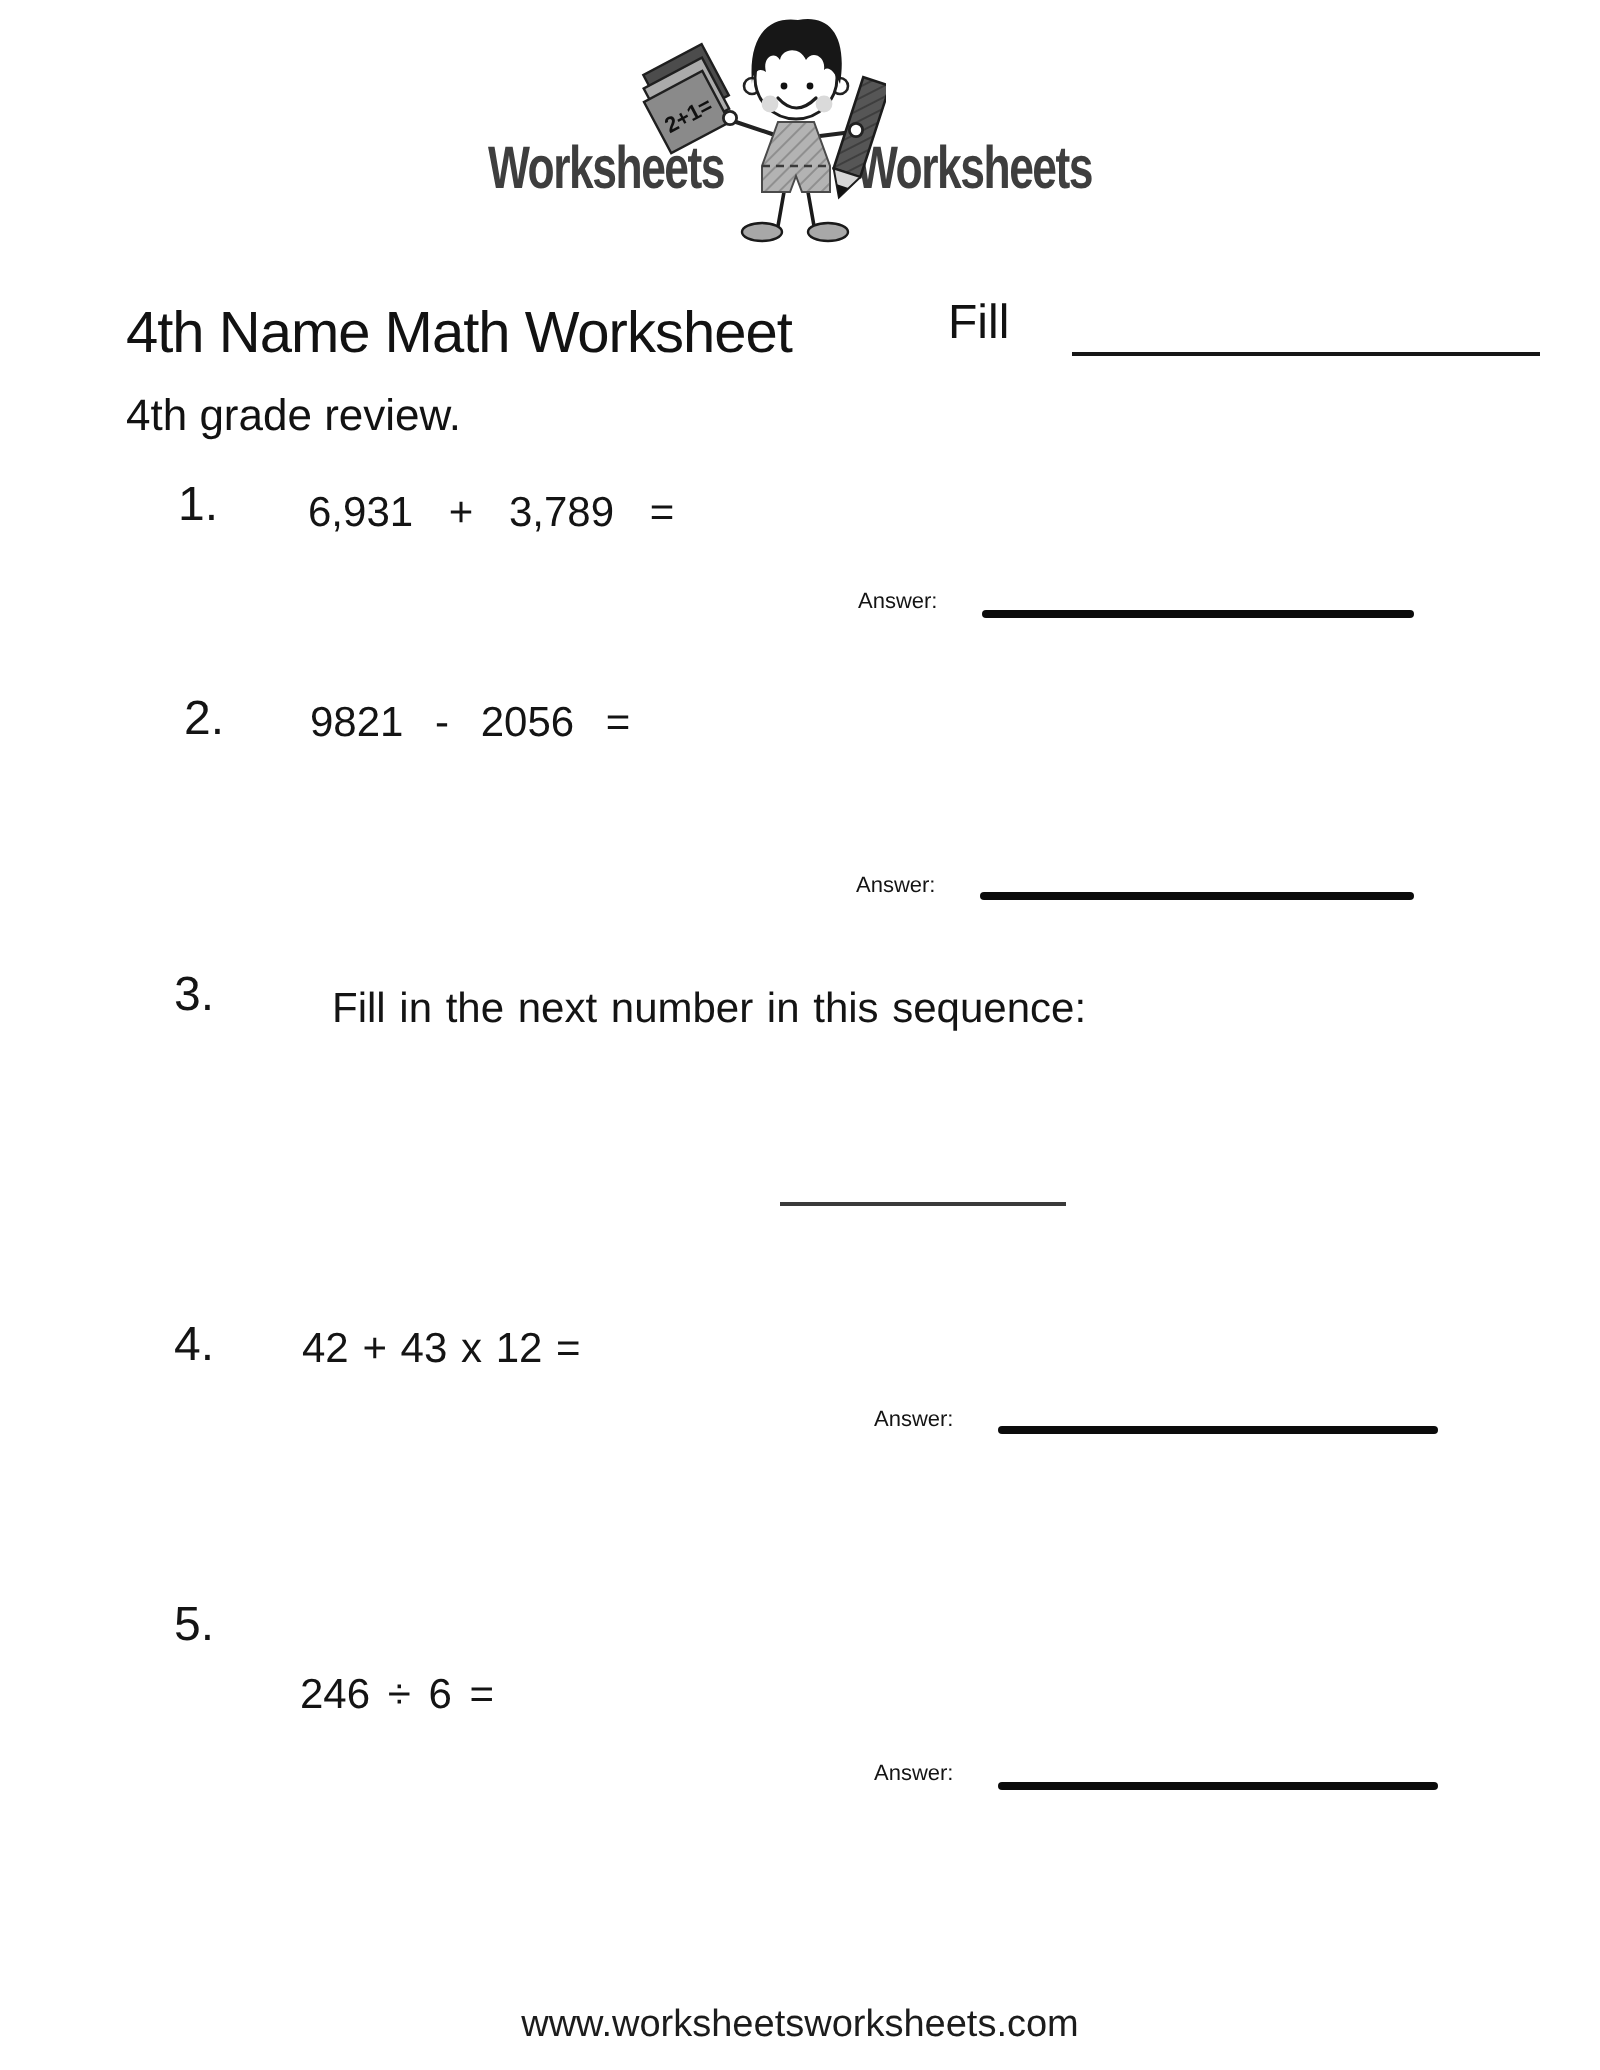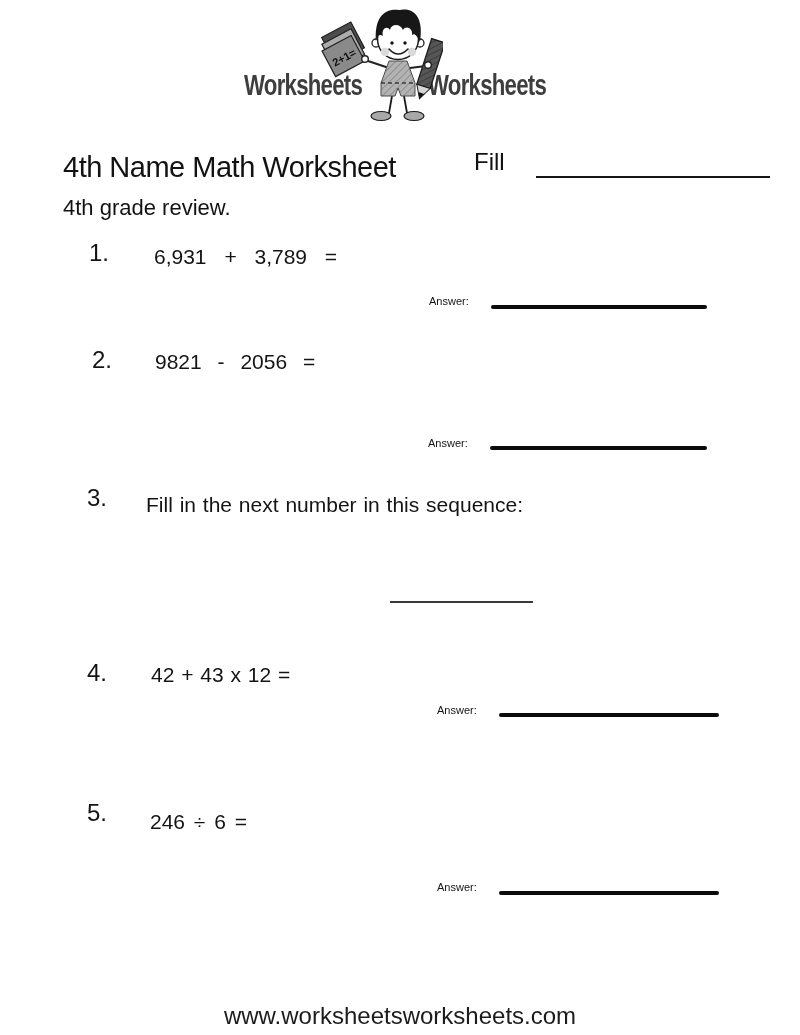--- a/index.html
+++ b/index.html
@@ -43,37 +43,37 @@
   .p1-expr { left: 154px; top: 245px; word-spacing: 12px; }
   .a1-label { left: 429px; top: 295px; }
   .a1-line  { left: 491px; top: 305px; width: 216px; }
 
   .p2-num  { left: 92px;  top: 347px; }
   .p2-expr { left: 155px; top: 350px; word-spacing: 10px; }
   .a2-label { left: 428px; top: 437px; }
   .a2-line  { left: 490px; top: 446px; width: 217px; }
 
   .p3-num  { left: 87px;  top: 485px; }
-  .p3-expr { left: 146px; top: 493px; word-spacing: 1px; }
+  .p3-expr { left: 166px; top: 493px; word-spacing: 1px; }
   .p3-seq  { left: 154px; top: 580px; font-size: 21px; word-spacing: 14px; }
   .p3-blank { left: 390px; top: 601px; width: 143px; }
 
   .p4-num  { left: 87px;  top: 660px; }
   .p4-expr { left: 151px; top: 663px; word-spacing: 1px; }
   .a4-label { left: 437px; top: 704px; }
   .a4-line  { left: 499px; top: 713px; width: 220px; }
 
   .p5-num  { left: 87px;  top: 800px; }
-  .p5-expr { left: 150px; top: 810px; word-spacing: 3px; }
+  .p5-expr { left: 150px; top: 836px; word-spacing: 3px; }
   .a5-label { left: 437px; top: 881px; }
   .a5-line  { left: 499px; top: 891px; width: 220px; }
 
   .footer {
     left: 0; top: 1003px; width: 800px;
-    text-align: center; font-size: 24px; color: #1c1c1c;
+    text-align: center; font-size: 19px; color: #1c1c1c;
   }
 </style>
 </head>
 <body>
 
 <div class="page">
 
   <div class="abs logo-word" style="left:244px; top:68px;">Worksheets</div>
 
   <svg class="mascot-svg" width="125" height="122" viewBox="0 0 125 122">

